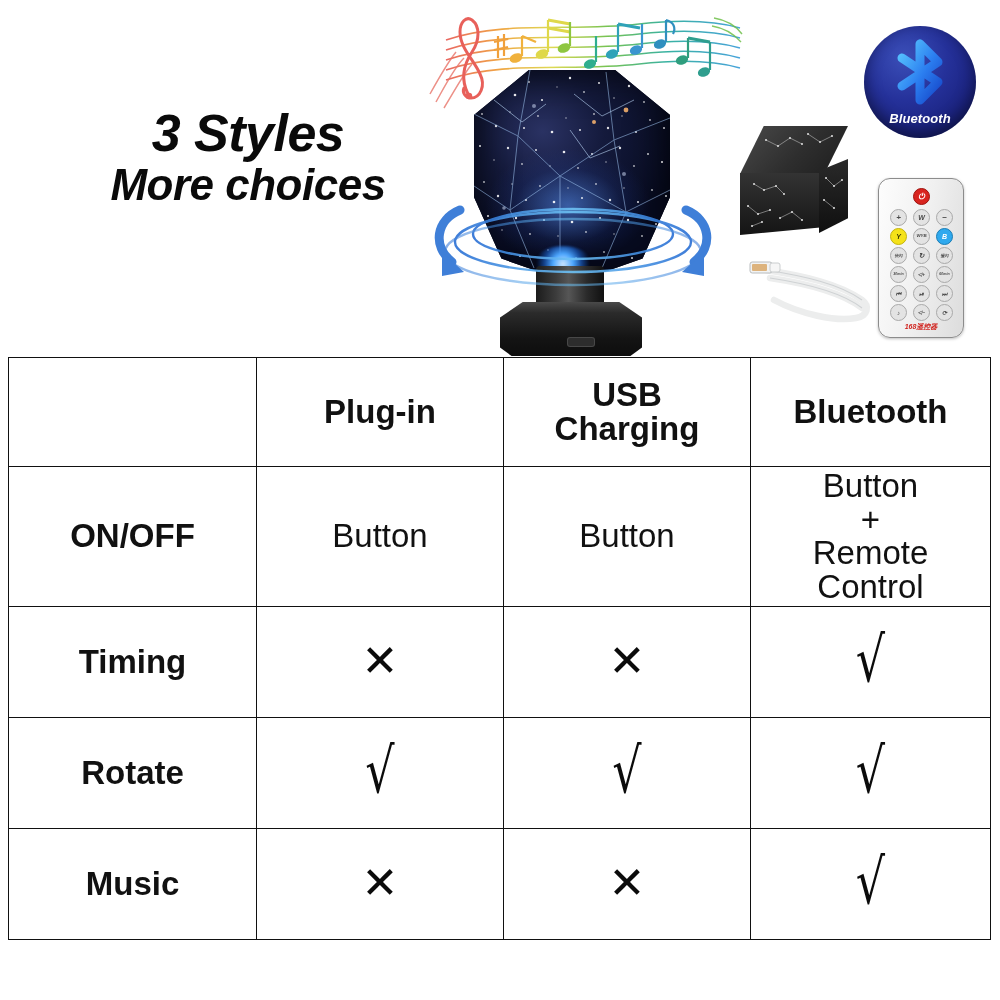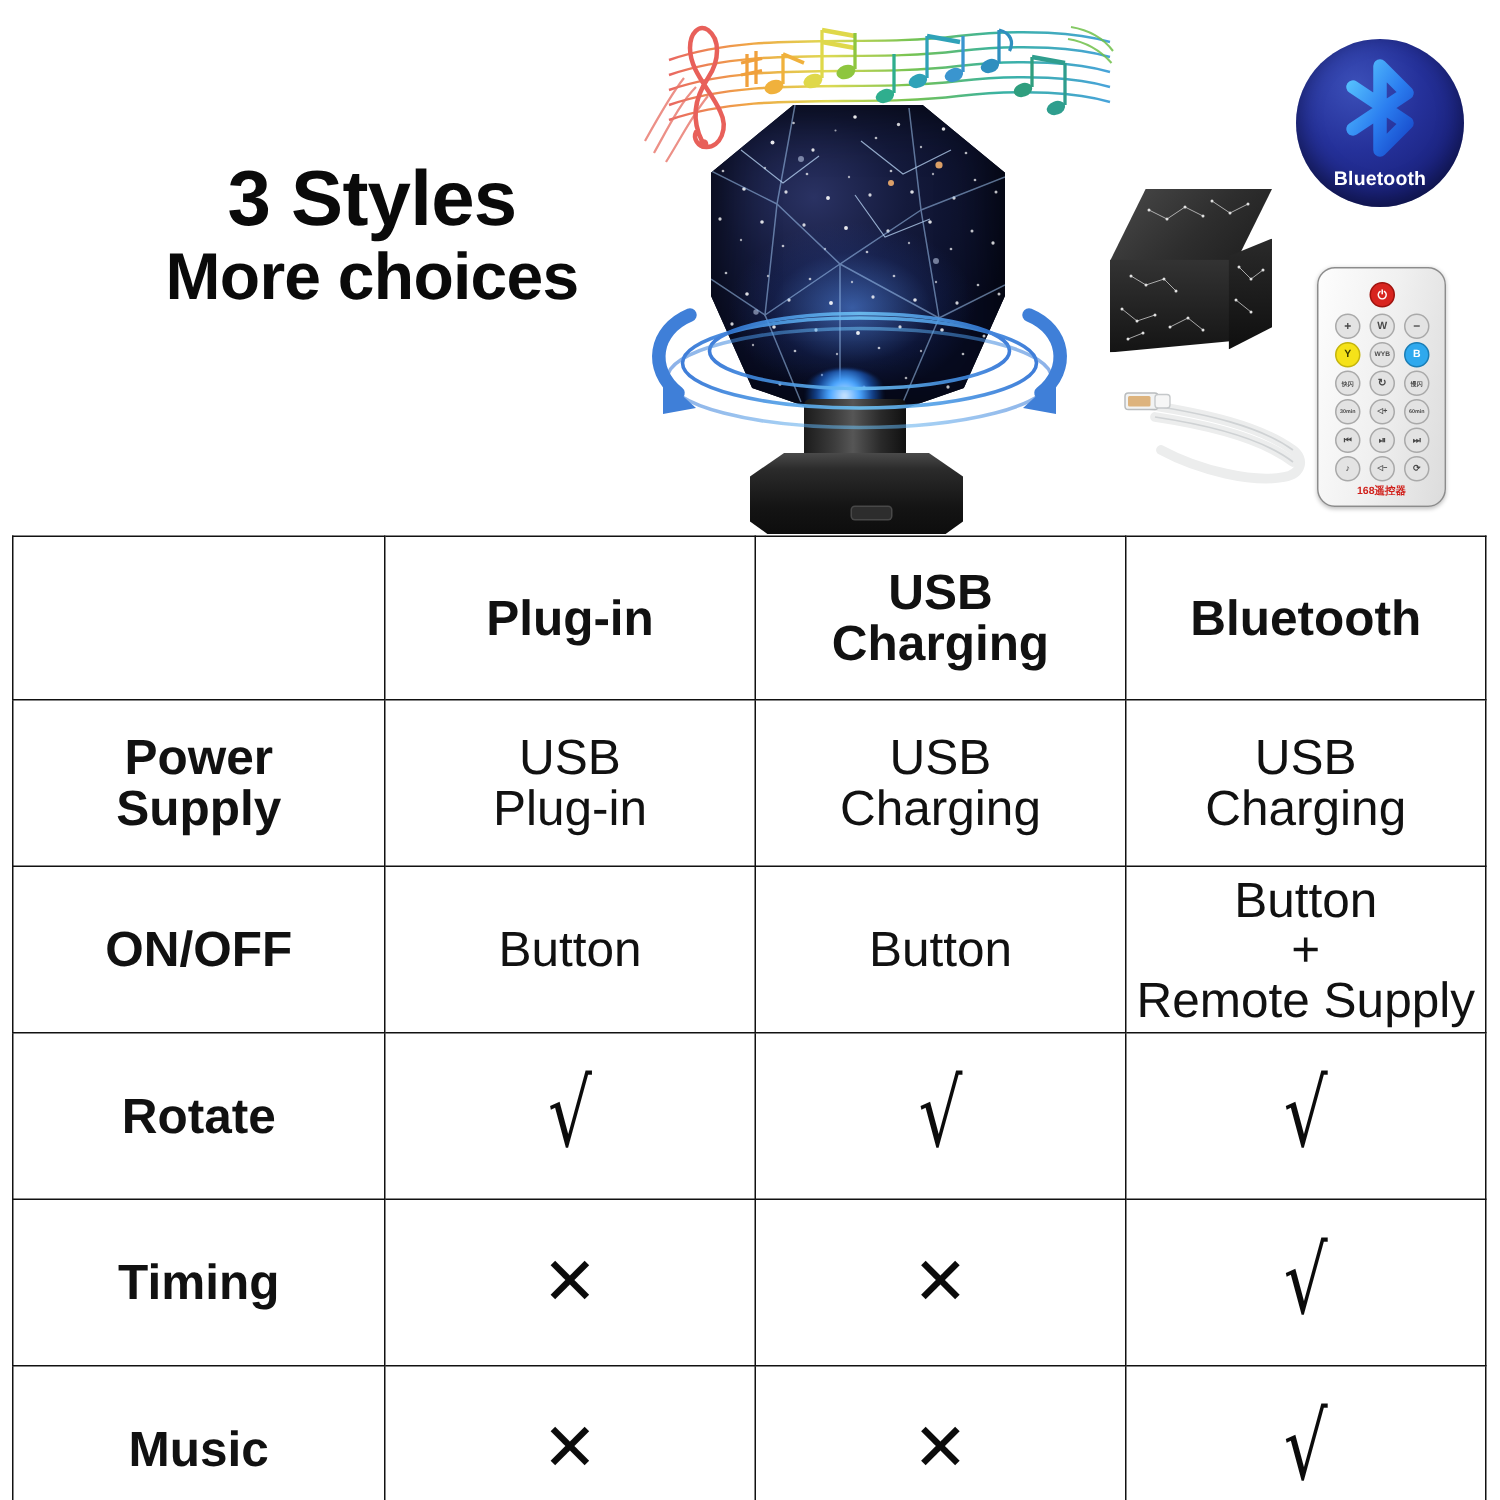--- a/index.html
+++ b/index.html
@@ -15,20 +15,21 @@
     overflow: hidden;
   }
 
   
   #hero {
     position: absolute;
     left: 0; top: 0;
     width: 1000px; height: 356px;
     background: #ffffff;
     overflow: hidden;
+    font-style: italic;
   }
 
   
   #headline {
     position: absolute;
     left: 48px;
     top: 105px;
     width: 400px;
     text-align: center;
     color: #0a0a0a;
@@ -612,61 +613,43 @@
     <tr class="row-head">
       <td></td>
       <td class="hdr-cell">Plug-in</td>
       <td class="hdr-cell two-line">
         <span class="nl">USB</span>
         <span class="nl">Charging</span>
       </td>
       <td class="hdr-cell">Bluetooth</td>
     </tr>
 
-    <tr class="row-body">
-      <td class="lbl-cell">
-        <span class="nl">Power</span>
-        <span class="nl">Supply</span>
-      </td>
-      <td class="val-cell">
-        <span class="nl">USB</span>
-        <span class="nl">Plug-in</span>
-      </td>
-      <td class="val-cell">
-        <span class="nl">USB</span>
-        <span class="nl">Charging</span>
-      </td>
-      <td class="val-cell">
-        <span class="nl">USB</span>
-        <span class="nl">Charging</span>
-      </td>
-    </tr>
 
     <tr class="row-body">
       <td class="lbl-cell">ON/OFF</td>
       <td class="val-cell">Button</td>
       <td class="val-cell">Button</td>
       <td class="val-cell small">
         <span class="nl">Button</span>
         <span class="nl">+</span>
-        <span class="nl">Remote Supply</span>
+        <span class="nl">Remote Control</span>
       </td>
+    </tr>
+
+    <tr class="row-body">
+      <td class="lbl-cell">Timing</td>
+      <td><span class="mark-no">✕</span></td>
+      <td><span class="mark-no">✕</span></td>
+      <td><span class="mark-yes">√</span></td>
     </tr>
 
     <tr class="row-body">
       <td class="lbl-cell">Rotate</td>
       <td><span class="mark-yes">√</span></td>
       <td><span class="mark-yes">√</span></td>
-      <td><span class="mark-yes">√</span></td>
-    </tr>
-
-    <tr class="row-body">
-      <td class="lbl-cell">Timing</td>
-      <td><span class="mark-no">✕</span></td>
-      <td><span class="mark-no">✕</span></td>
       <td><span class="mark-yes">√</span></td>
     </tr>
 
     <tr class="row-body">
       <td class="lbl-cell">Music</td>
       <td><span class="mark-no">✕</span></td>
       <td><span class="mark-no">✕</span></td>
       <td><span class="mark-yes">√</span></td>
     </tr>
   </tbody>

